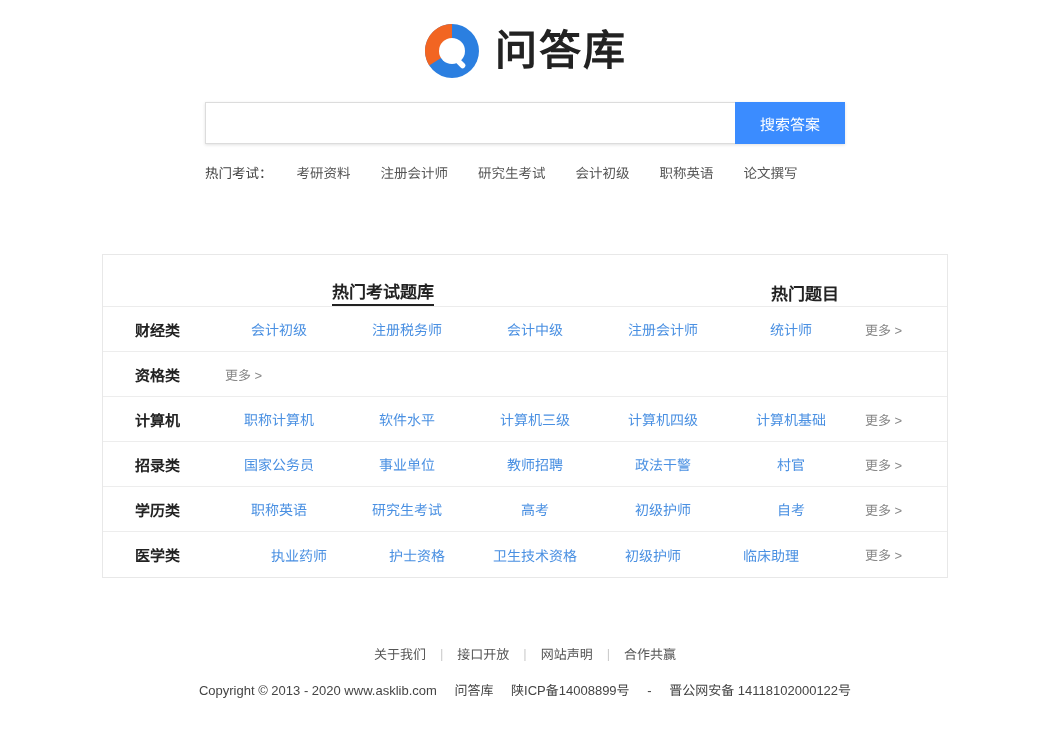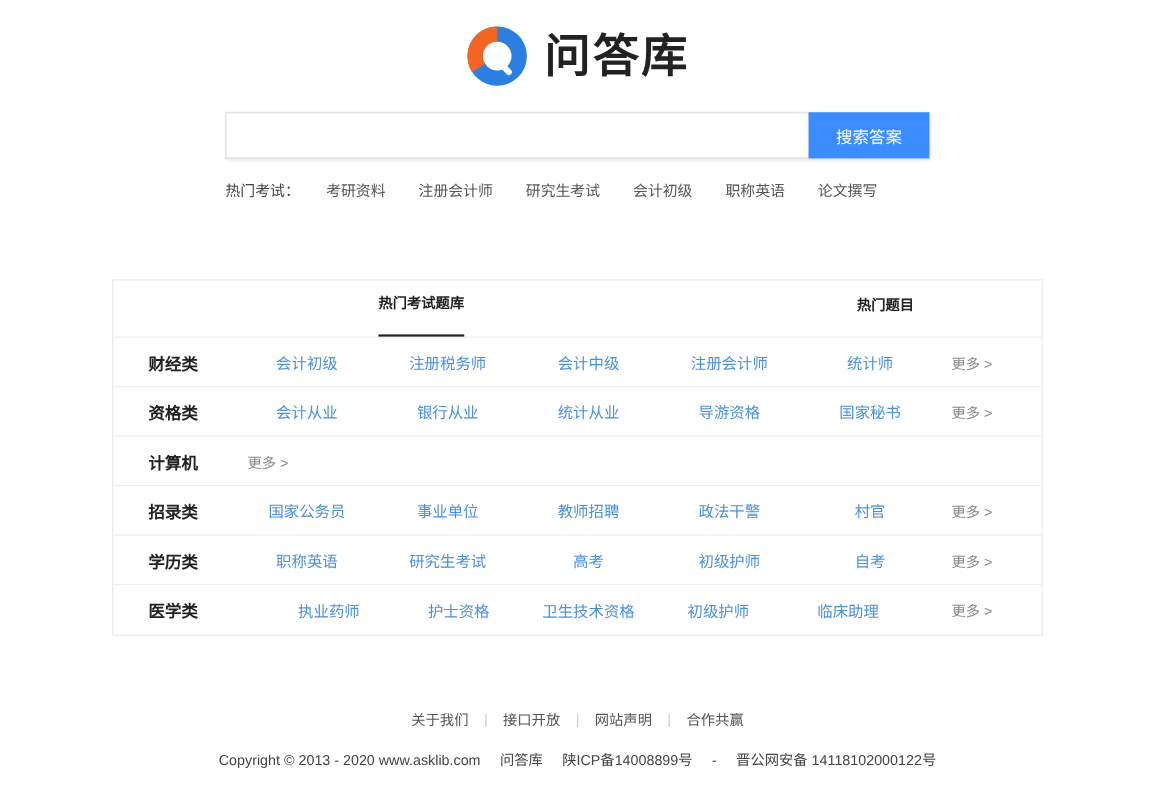--- a/index.html
+++ b/index.html
@@ -124,24 +124,24 @@
     text-align: center;
     position: relative;
   }
   .panel-head .h-right {
     flex: 1;
     text-align: center;
     position: relative;
   }
   .panel-head .title {
     display: inline-block;
-    font-size: 13px;
+    font-size: 17px;
     font-weight: bold;
     color: #222;
-    padding-bottom: 20px;
+    padding-bottom: 1px;
   }
   .panel-head .h-left .title {
     border-bottom: 2.5px solid #222222;
   }
 
   .row {
     display: flex;
     align-items: center;
     height: 45px;
     border-bottom: 1px solid #ededed;
@@ -261,32 +261,32 @@
         <a href="#">注册税务师</a>
         <a href="#">会计中级</a>
         <a href="#">注册会计师</a>
         <a href="#">统计师</a>
       </div>
       <a class="more" href="#">更多 &gt;</a>
     </div>
 
     <div class="row">
       <div class="cat">资格类</div>
-      <div class="links">
-        <a href="#">会计从业</a>
-        <a href="#">银行从业</a>
-        <a href="#">统计从业</a>
-        <a href="#">导游资格</a>
-        <a href="#">国家秘书</a>
-      </div>
       <a class="more" href="#">更多 &gt;</a>
     </div>
 
     <div class="row">
       <div class="cat">计算机</div>
+      <div class="links">
+        <a href="#">职称计算机</a>
+        <a href="#">软件水平</a>
+        <a href="#">计算机三级</a>
+        <a href="#">计算机四级</a>
+        <a href="#">计算机基础</a>
+      </div>
       <a class="more" href="#">更多 &gt;</a>
     </div>
 
     <div class="row">
       <div class="cat">招录类</div>
       <div class="links">
         <a href="#">国家公务员</a>
         <a href="#">事业单位</a>
         <a href="#">教师招聘</a>
         <a href="#">政法干警</a>

